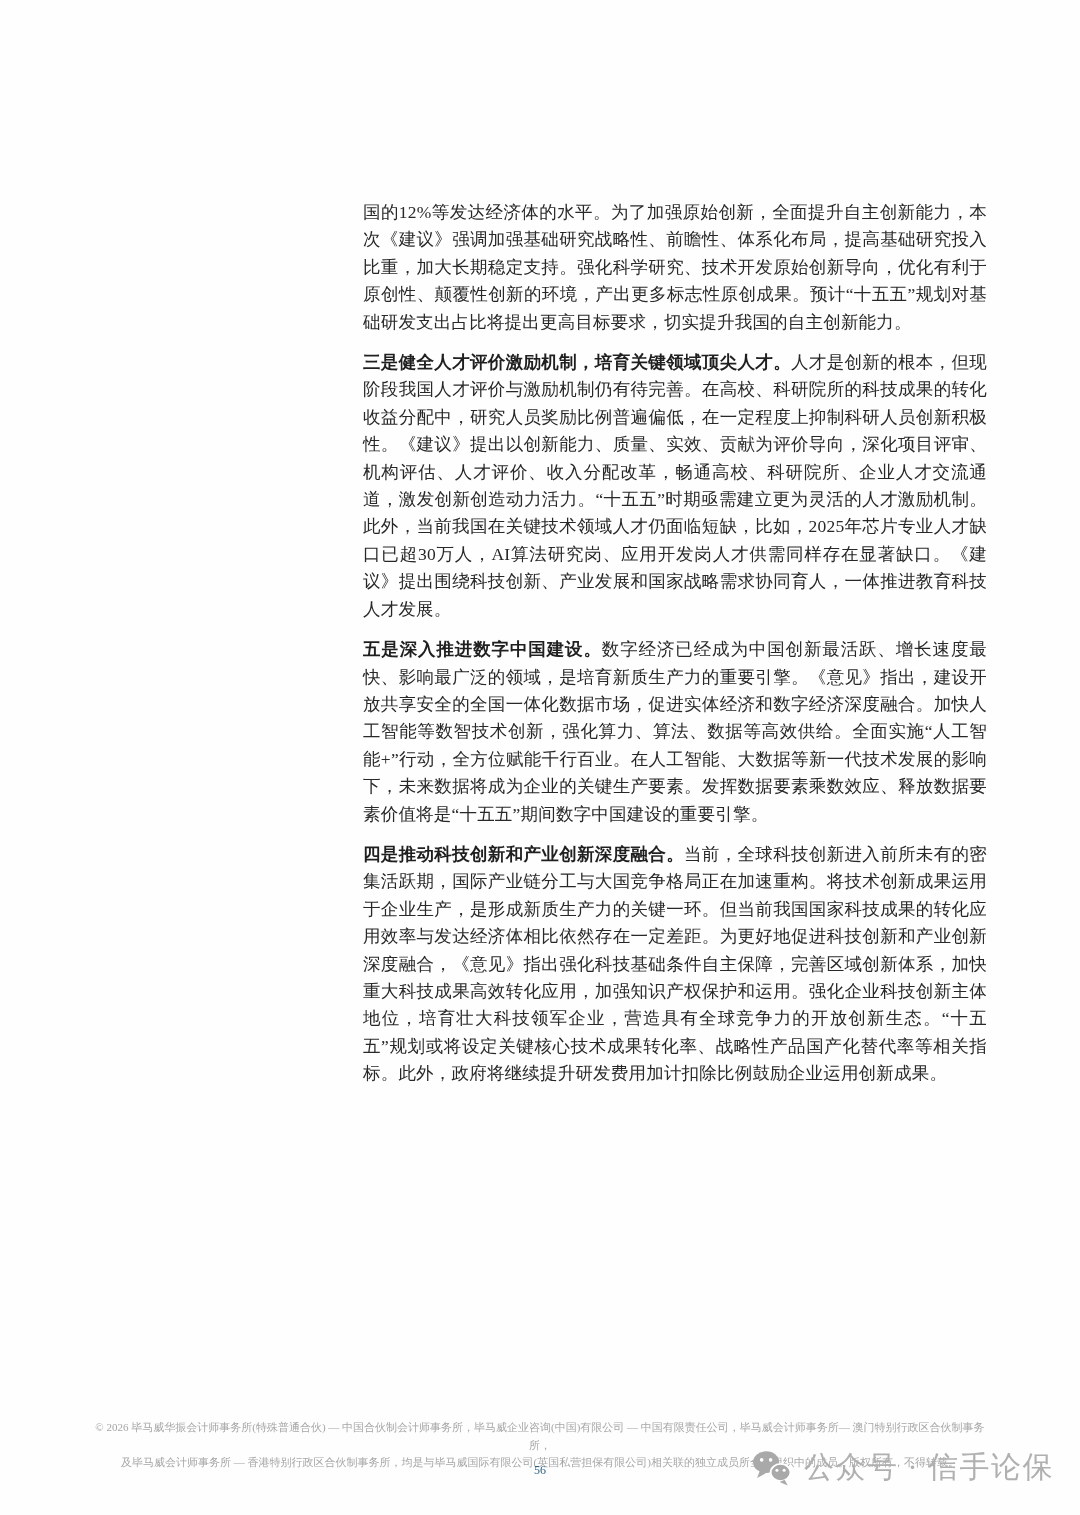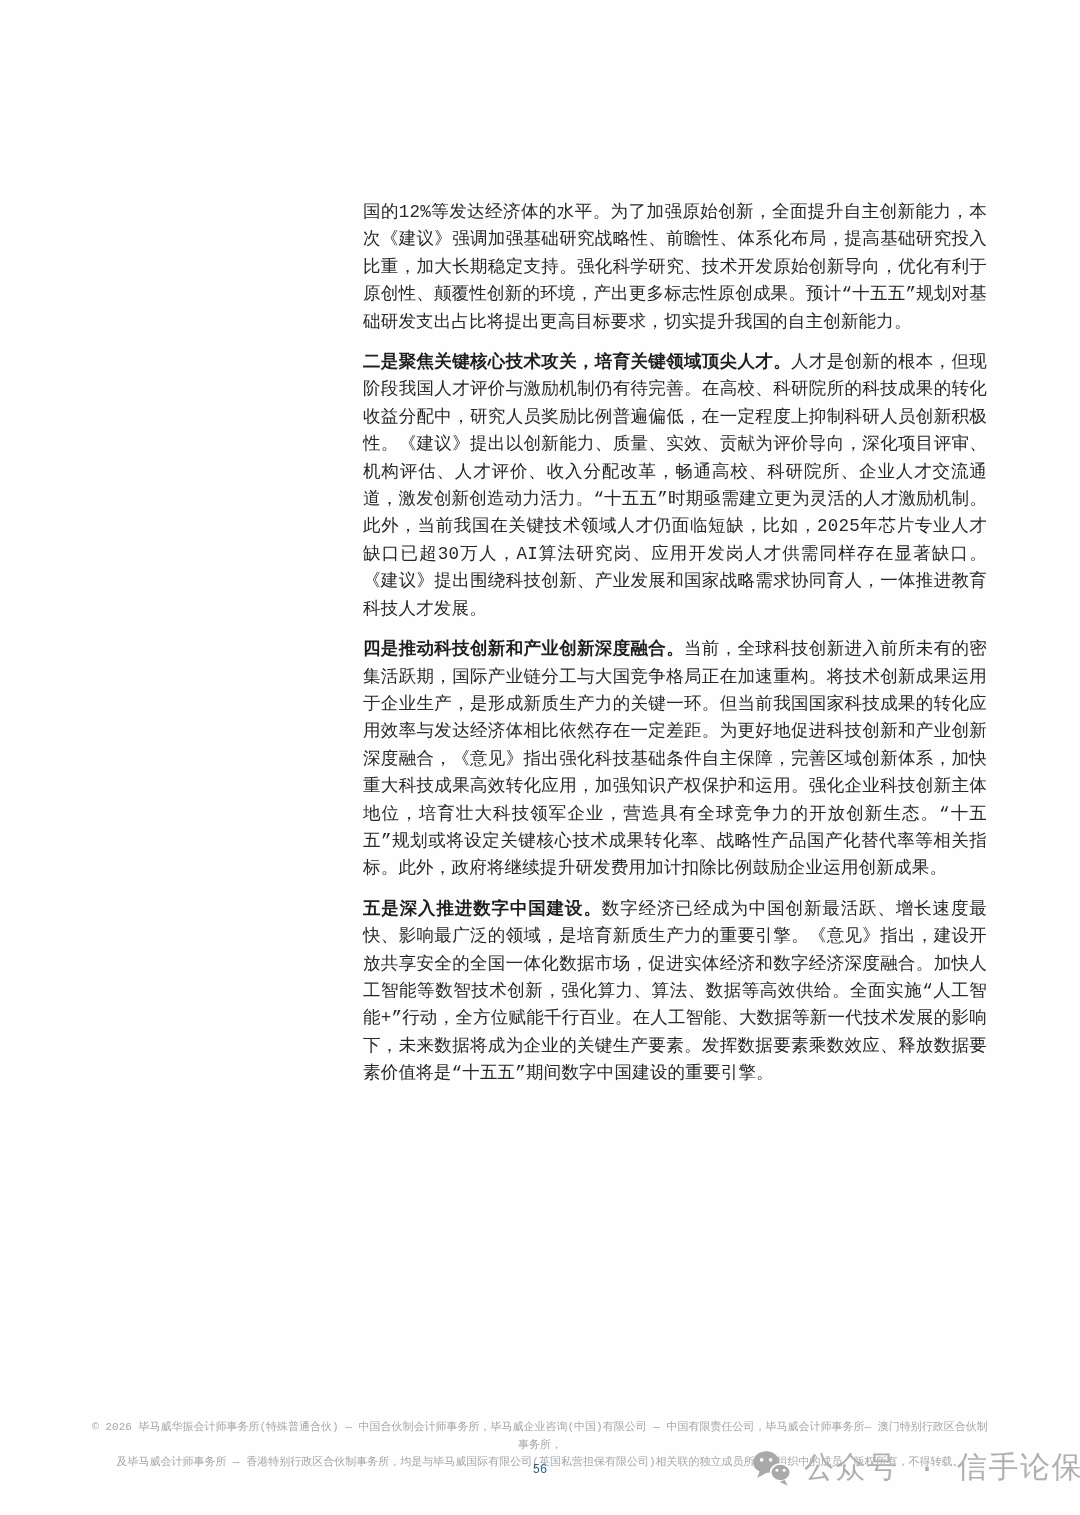--- a/index.html
+++ b/index.html
@@ -2,21 +2,21 @@
 <html><head>
 <meta charset="utf-8">
 <style>
   html, body { margin: 0; padding: 0; background: #ffffff; }
   .page {
     position: relative;
     width: 1080px;
     height: 1515px;
     background: #fefefe;
     overflow: hidden;
-    font-family: Liberation Mono, monospace;
+    font-family: Liberation Serif, serif;
   }
   .content {
     position: absolute;
     left: 363px;
     top: 199px;
     width: 624px;
   }
   .para {
     margin: 0 0 13px 0;
     font-size: 17.5px;
@@ -63,25 +63,25 @@
 </style>
 </head>
 <body>
 
 <div class="page">
 
   <main class="content">
     <p class="para"><strong class="lead"></strong><span>国的12%等发达经济体的水平。为了加强原始创新，全面提升自主创新能力，本次《建议》强调加强基础研究战略性、前瞻性、体系化布局，提高基础研究投入比重，加大长期稳定支持。强化科学研究、技术开发原始创新导向，优化有利于原创性、颠覆性创新的环境，产出更多标志性原创成果。预计“十五五”规划对基础研发支出占比将提出更高目标要求，切实提升我国的自主创新能力。</span></p>
 
 
-    <p class="para"><strong class="lead">二是聚焦关键核心技术攻关，培育关键领域顶尖人才。</strong><span>人才是创新的根本，但现阶段我国人才评价与激励机制仍有待完善。在高校、科研院所的科技成果的转化收益分配中，研究人员奖励比例普遍偏低，在一定程度上抑制科研人员创新积极性。《建议》提出以创新能力、质量、实效、贡献为评价导向，深化项目评审、机构评估、人才评价、收入分配改革，畅通高校、科研院所、企业人才交流通道，激发创新创造动力活力。“十五五”时期亟需建立更为灵活的人才激励机制。此外，当前我国在关键技术领域人才仍面临短缺，比如，2025年芯片专业人才缺口已超30万人，AI算法研究岗、应用开发岗人才供需同样存在显著缺口。《建议》提出围绕科技创新、产业发展和国家战略需求协同育人，一体推进教育科技人才发展。</span></p>
+    <p class="para"><strong class="lead">三是健全人才评价激励机制，培育关键领域顶尖人才。</strong><span>人才是创新的根本，但现阶段我国人才评价与激励机制仍有待完善。在高校、科研院所的科技成果的转化收益分配中，研究人员奖励比例普遍偏低，在一定程度上抑制科研人员创新积极性。《建议》提出以创新能力、质量、实效、贡献为评价导向，深化项目评审、机构评估、人才评价、收入分配改革，畅通高校、科研院所、企业人才交流通道，激发创新创造动力活力。“十五五”时期亟需建立更为灵活的人才激励机制。此外，当前我国在关键技术领域人才仍面临短缺，比如，2025年芯片专业人才缺口已超30万人，AI算法研究岗、应用开发岗人才供需同样存在显著缺口。《建议》提出围绕科技创新、产业发展和国家战略需求协同育人，一体推进教育科技人才发展。</span></p>
+
+    <p class="para"><strong class="lead">五是深入推进数字中国建设。</strong><span>数字经济已经成为中国创新最活跃、增长速度最快、影响最广泛的领域，是培育新质生产力的重要引擎。《意见》指出，建设开放共享安全的全国一体化数据市场，促进实体经济和数字经济深度融合。加快人工智能等数智技术创新，强化算力、算法、数据等高效供给。全面实施“人工智能+”行动，全方位赋能千行百业。在人工智能、大数据等新一代技术发展的影响下，未来数据将成为企业的关键生产要素。发挥数据要素乘数效应、释放数据要素价值将是“十五五”期间数字中国建设的重要引擎。</span></p>
 
     <p class="para"><strong class="lead">四是推动科技创新和产业创新深度融合。</strong><span>当前，全球科技创新进入前所未有的密集活跃期，国际产业链分工与大国竞争格局正在加速重构。将技术创新成果运用于企业生产，是形成新质生产力的关键一环。但当前我国国家科技成果的转化应用效率与发达经济体相比依然存在一定差距。为更好地促进科技创新和产业创新深度融合，《意见》指出强化科技基础条件自主保障，完善区域创新体系，加快重大科技成果高效转化应用，加强知识产权保护和运用。强化企业科技创新主体地位，培育壮大科技领军企业，营造具有全球竞争力的开放创新生态。“十五五”规划或将设定关键核心技术成果转化率、战略性产品国产化替代率等相关指标。此外，政府将继续提升研发费用加计扣除比例鼓励企业运用创新成果。</span></p>
-
-    <p class="para"><strong class="lead">五是深入推进数字中国建设。</strong><span>数字经济已经成为中国创新最活跃、增长速度最快、影响最广泛的领域，是培育新质生产力的重要引擎。《意见》指出，建设开放共享安全的全国一体化数据市场，促进实体经济和数字经济深度融合。加快人工智能等数智技术创新，强化算力、算法、数据等高效供给。全面实施“人工智能+”行动，全方位赋能千行百业。在人工智能、大数据等新一代技术发展的影响下，未来数据将成为企业的关键生产要素。发挥数据要素乘数效应、释放数据要素价值将是“十五五”期间数字中国建设的重要引擎。</span></p>
   </main>
 
   <div class="footer">
     <div>© 2026 毕马威华振会计师事务所(特殊普通合伙) — 中国合伙制会计师事务所，毕马威企业咨询(中国)有限公司 — 中国有限责任公司，毕马威会计师事务所— 澳门特别行政区合伙制事务所，</div>
     <div>及毕马威会计师事务所 — 香港特别行政区合伙制事务所，均是与毕马威国际有限公司(英国私营担保有限公司)相关联的独立成员所全球组织中的成员。版权所有，不得转载。</div>
   </div>
 
   <div class="pagenum">56</div>
 
   <div class="watermark">

